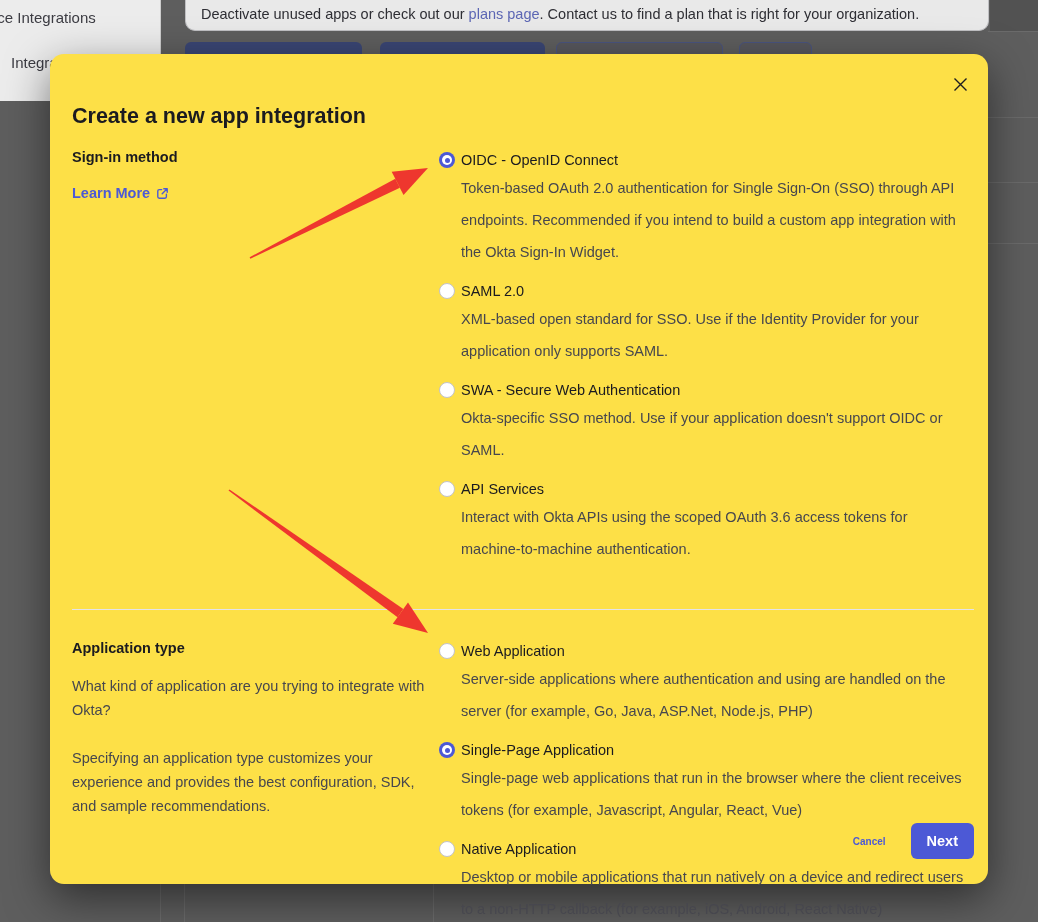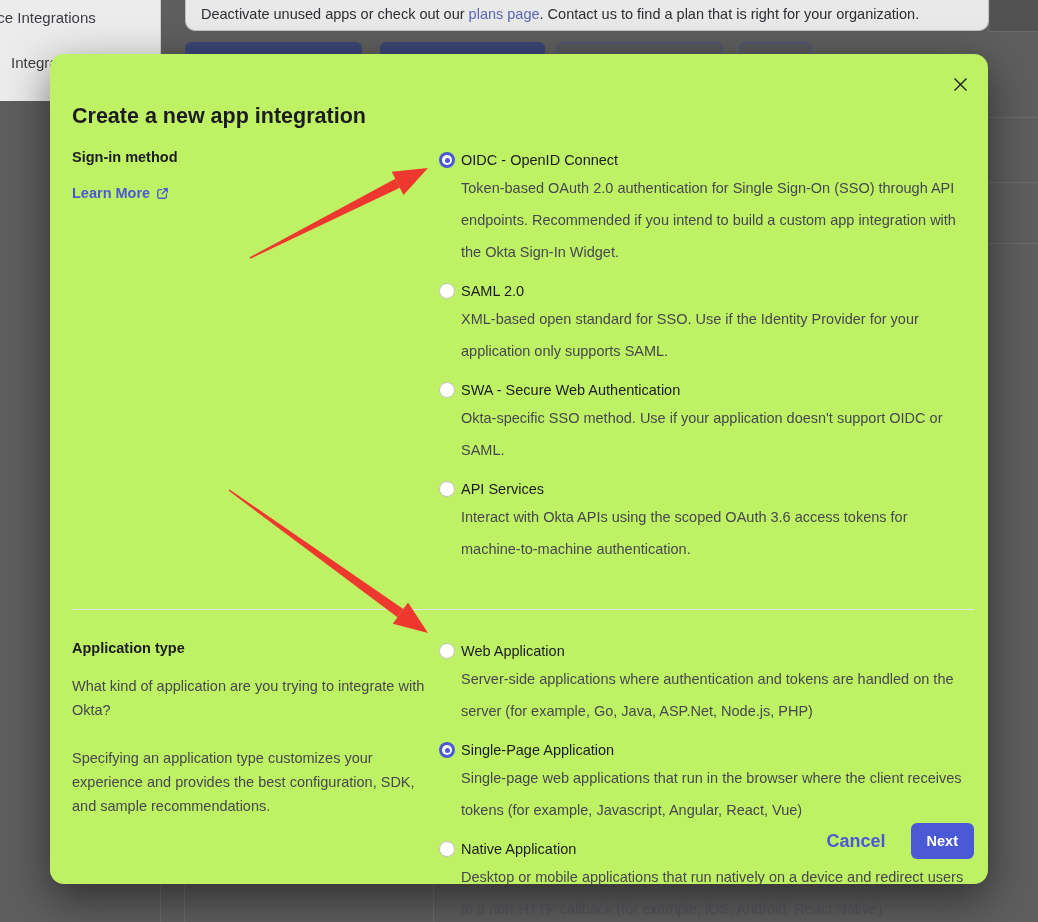--- a/index.html
+++ b/index.html
@@ -16,21 +16,21 @@
   .bg-banner-text{position:absolute;left:15px;top:6px;font-size:14.5px;color:#2e2e34;white-space:nowrap;}
   .bg-banner-link{color:#5c66b4;}
   .bg-topright{position:absolute;left:990px;top:0;width:48px;height:31px;background:#525252;}
   .bg-hline{position:absolute;left:988px;width:50px;height:1px;background:#6b6b6b;}
   .bg-vline{position:absolute;top:884px;height:38px;width:1px;background:#6b6b6b;}
   .bg-btn{position:absolute;top:42px;height:30px;border-radius:6px;box-sizing:border-box;}
   .bg-btn.solid{background:#3a4674;}
   .bg-btn.outline{background:#57575d;border:1px solid #4a5480;}
 
   
-  .modal{position:absolute;left:50px;top:54px;width:938px;height:830px;background:#bef264;
+  .modal{position:absolute;left:50px;top:54px;width:938px;height:830px;background:#fde047;
          border-radius:14px;box-shadow:0 14px 44px rgba(0,0,0,.5);}
   .modal-title{position:absolute;left:22px;top:36px;font-size:21.5px;font-weight:600;color:#1b1b20;}
   .modal-close{position:absolute;right:13px;top:15px;width:30px;height:30px;border:none;background:none;
                cursor:pointer;display:flex;align-items:center;justify-content:center;padding:0;}
   .modal-body{position:absolute;left:22px;top:95px;right:14px;}
   .section{display:flex;}
   .left-col{width:367px;flex:none;}
   .right-col{flex:1;min-width:0;}
   .col-label{font-size:14.5px;font-weight:700;color:#1b1b20;line-height:16px;margin:0 0 19px 0;}
   .learn-more{display:inline-flex;align-items:center;gap:6px;font-size:14.5px;font-weight:700;
@@ -43,21 +43,21 @@
   .radio{box-sizing:border-box;width:16px;height:16px;border-radius:50%;border:1px solid #c3c3c9;
          background:#fff;flex:none;margin-top:3px;position:relative;}
   .radio.selected{border:none;background:var(--accent);}
   .radio.selected::before{content:"";position:absolute;inset:3px;background:#fff;border-radius:50%;}
   .radio.selected::after{content:"";position:absolute;inset:5.5px;background:var(--accent);border-radius:50%;}
   .option-label{font-size:14.5px;color:#1b1b20;line-height:23px;}
   .option-desc{font-size:14.5px;color:#47474e;line-height:32px;max-width:508px;}
   .divider{height:1px;background:#e3e3e8;border:none;margin:32px 0 30px 0;}
 
   .modal-footer{position:absolute;right:14px;bottom:25px;display:flex;align-items:center;gap:25px;}
-  .cancel-link{font-size:18px;font-weight:700;color:var(--accent);background:none;border:none;
+  .cancel-link{font-size:10px;font-weight:700;color:var(--accent);background:none;border:none;
                cursor:pointer;padding:0;}
   .next-btn{height:36px;padding:0 16px;border:none;border-radius:6px;background:var(--accent);
             color:#fff;font-size:14.5px;font-weight:700;cursor:pointer;
             font-family:Liberation Sans, sans-serif;}
 
   .arrows{position:absolute;left:0;top:0;width:1038px;height:922px;pointer-events:none;z-index:50;}
   .arrows polygon{fill:var(--arrow-red);}
 </style>
 </head>
 <body>
@@ -145,21 +145,21 @@
         <div class="left-col">
           <p class="col-label" style="margin-bottom:0">Application type</p>
           <p class="para q-para">What kind of application are you trying to integrate with Okta?</p>
           <p class="para">Specifying an application type customizes your experience and provides the best configuration, SDK, and sample recommendations.</p>
         </div>
         <div class="right-col">
           <div class="option">
             <span class="radio"></span>
             <div>
               <div class="option-label">Web Application</div>
-              <div class="option-desc">Server-side applications where authentication and tokens are handled on the server (for example, Go, Java, ASP.Net, Node.js, PHP)</div>
+              <div class="option-desc">Server-side applications where authentication and using are handled on the server (for example, Go, Java, ASP.Net, Node.js, PHP)</div>
             </div>
           </div>
           <div class="option">
             <span class="radio selected"></span>
             <div>
               <div class="option-label">Single-Page Application</div>
               <div class="option-desc">Single-page web applications that run in the browser where the client receives tokens (for example, Javascript, Angular, React, Vue)</div>
             </div>
           </div>
           <div class="option">

